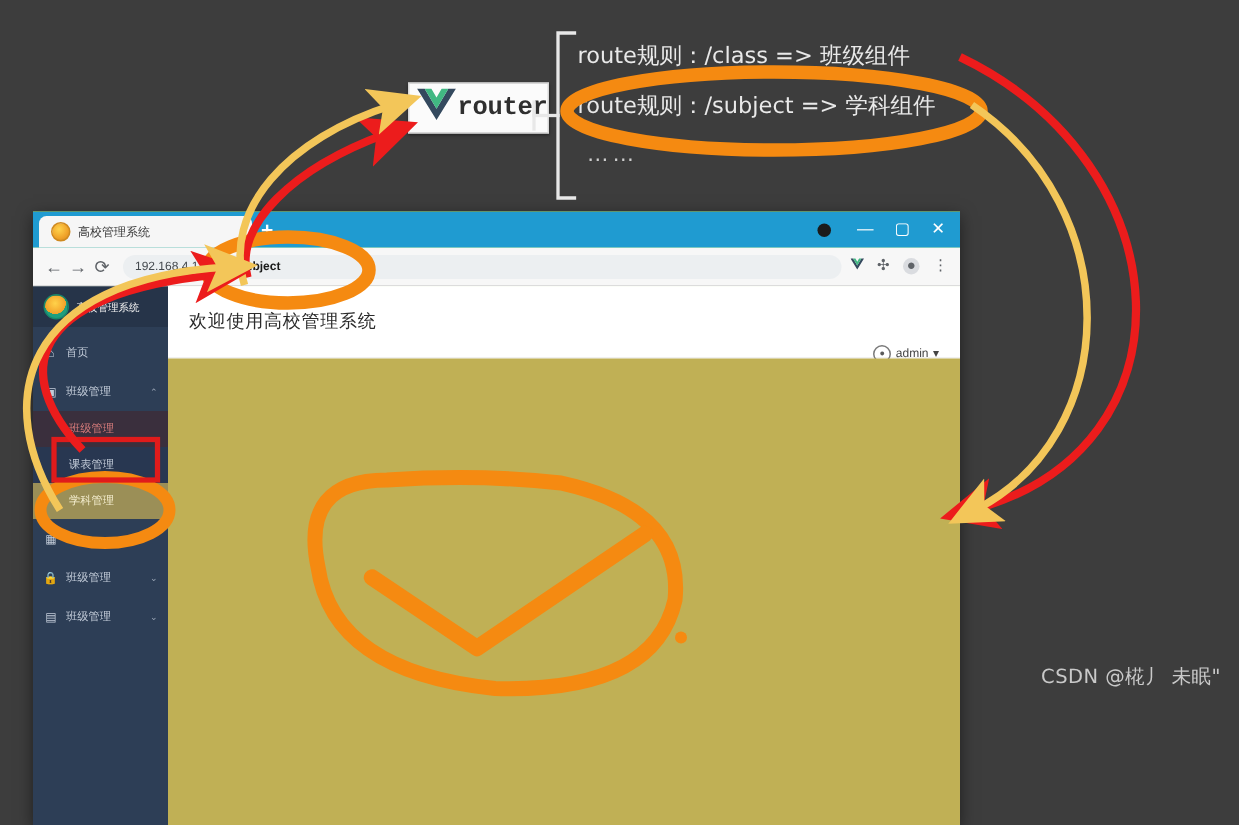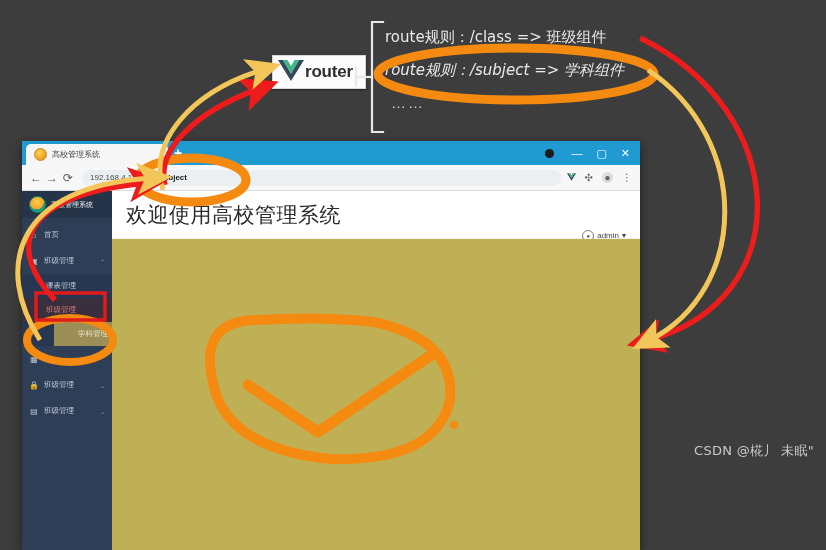--- a/index.html
+++ b/index.html
@@ -11,34 +11,34 @@
   }
   #stage{position:absolute;inset:0;width:826px;height:472px;}
 
   
   .route-block{position:absolute;left:385px;top:22px;width:265px;}
   .route-line{
     color:#e9e9e9;font-size:15px;line-height:1.0;white-space:nowrap;
     font-family:"DejaVu Sans","Liberation Sans",sans-serif;
   }
   .route-l1{position:absolute;left:0;top:8px;}
-  .route-l2{position:absolute;left:0;top:41px;font-style:italic;}
+  .route-l2{position:absolute;left:0;top:41px;}
   .route-dots{position:absolute;left:6px;top:72px;color:#cfcfcf;font-size:15px;letter-spacing:2px;}
 
   
   .vrouter{
     position:absolute;left:272px;top:55px;width:92px;height:32px;
     background:#fbfbfb;border:1px solid #d8d8d8;
     display:flex;align-items:center;justify-content:flex-start;
     box-shadow:0 1px 2px rgba(0,0,0,.45);
   }
   .vrouter .vmark{margin-left:5px;display:block;}
   .vrouter .vtxt{
     font-size:17px;font-weight:bold;color:#2f2f2f;letter-spacing:-.2px;
-    font-family:Liberation Sans, sans-serif;margin-left:1px;
+    font-family:Liberation Mono, monospace;margin-left:1px;
   }
 
   
   .browser{
     position:absolute;left:22px;top:141px;width:618px;height:409px;
     background:#bef264;box-shadow:0 3px 10px rgba(0,0,0,.5);overflow:hidden;
   }
   .titlebar{height:24px;background:#1f9bd1;position:relative;}
   .tab{
     position:absolute;left:4px;top:3px;width:142px;height:21px;
@@ -79,26 +79,26 @@
     border:1px solid #18876a;flex:none;
   }
   .brand .btxt{font-size:7px;color:#f0f0f0;white-space:nowrap;}
   .menu{flex:1;padding-top:4px;}
   .mi{height:26px;display:flex;align-items:center;padding:0 7px;gap:5px;color:#c2cbd8;font-size:7.5px;white-space:nowrap;box-sizing:border-box;}
   .mi .ico{width:10px;text-align:center;font-size:8px;flex:none;color:#c2cbd8;}
   .mi .caret{margin-left:auto;font-size:6px;color:#9aa6b6;}
   .submenu{background:#283751;}
   .sub{height:24px;display:flex;align-items:center;padding-left:24px;font-size:7.5px;color:#c2cbd8;box-sizing:border-box;}
   .sub.active-red{background:#3a2f3d;color:#d47a7a;}
-  .sub.active-olive{background:#9b8f57;color:#f3eccd;margin-left:32px;}
+  .sub.active-olive{background:#9b8f57;color:#f3eccd;}
 
   
   .content{flex:1;display:flex;flex-direction:column;background:#ffffff;}
   .apphead{height:47px;background:#ffffff;display:flex;align-items:center;padding:0 14px;border-bottom:1px solid #f0f0f0;}
-  .apptitle{font-size:21px;color:#2b2b2b;letter-spacing:.5px;}
+  .apptitle{font-size:12px;color:#2b2b2b;letter-spacing:.5px;}
   .userbox{margin-left:auto;display:flex;align-items:center;gap:3px;margin-top:42px;}
   .userbox .uicon{width:10px;height:10px;border-radius:50%;border:1px solid #7a7a7a;display:flex;align-items:center;justify-content:center;font-size:6px;color:#5a5a5a;}
   .userbox .uname{font-size:8px;color:#444;}
   .canvas{flex:1;background:#c0b055;}
 
   
   .ann{position:absolute;left:0;top:0;width:826px;height:550px;pointer-events:none;}
 
   
   .wm{
@@ -178,25 +178,25 @@
             <span>首页</span>
           </div>
 
           <div class="mi">
             <span class="ico">▣</span>
             <span>班级管理</span>
             <span class="caret">⌃</span>
           </div>
 
           <div class="submenu">
+            <div class="sub active-red">
+              <span>班级管理</span>
+            </div>
             <div class="sub">
               <span>课表管理</span>
-            </div>
-            <div class="sub active-red">
-              <span>班级管理</span>
             </div>
             <div class="sub active-olive">
               <span>学科管理</span>
             </div>
           </div>
 
           <div class="mi">
             <span class="ico">▦</span>
             <span></span>
           </div>

